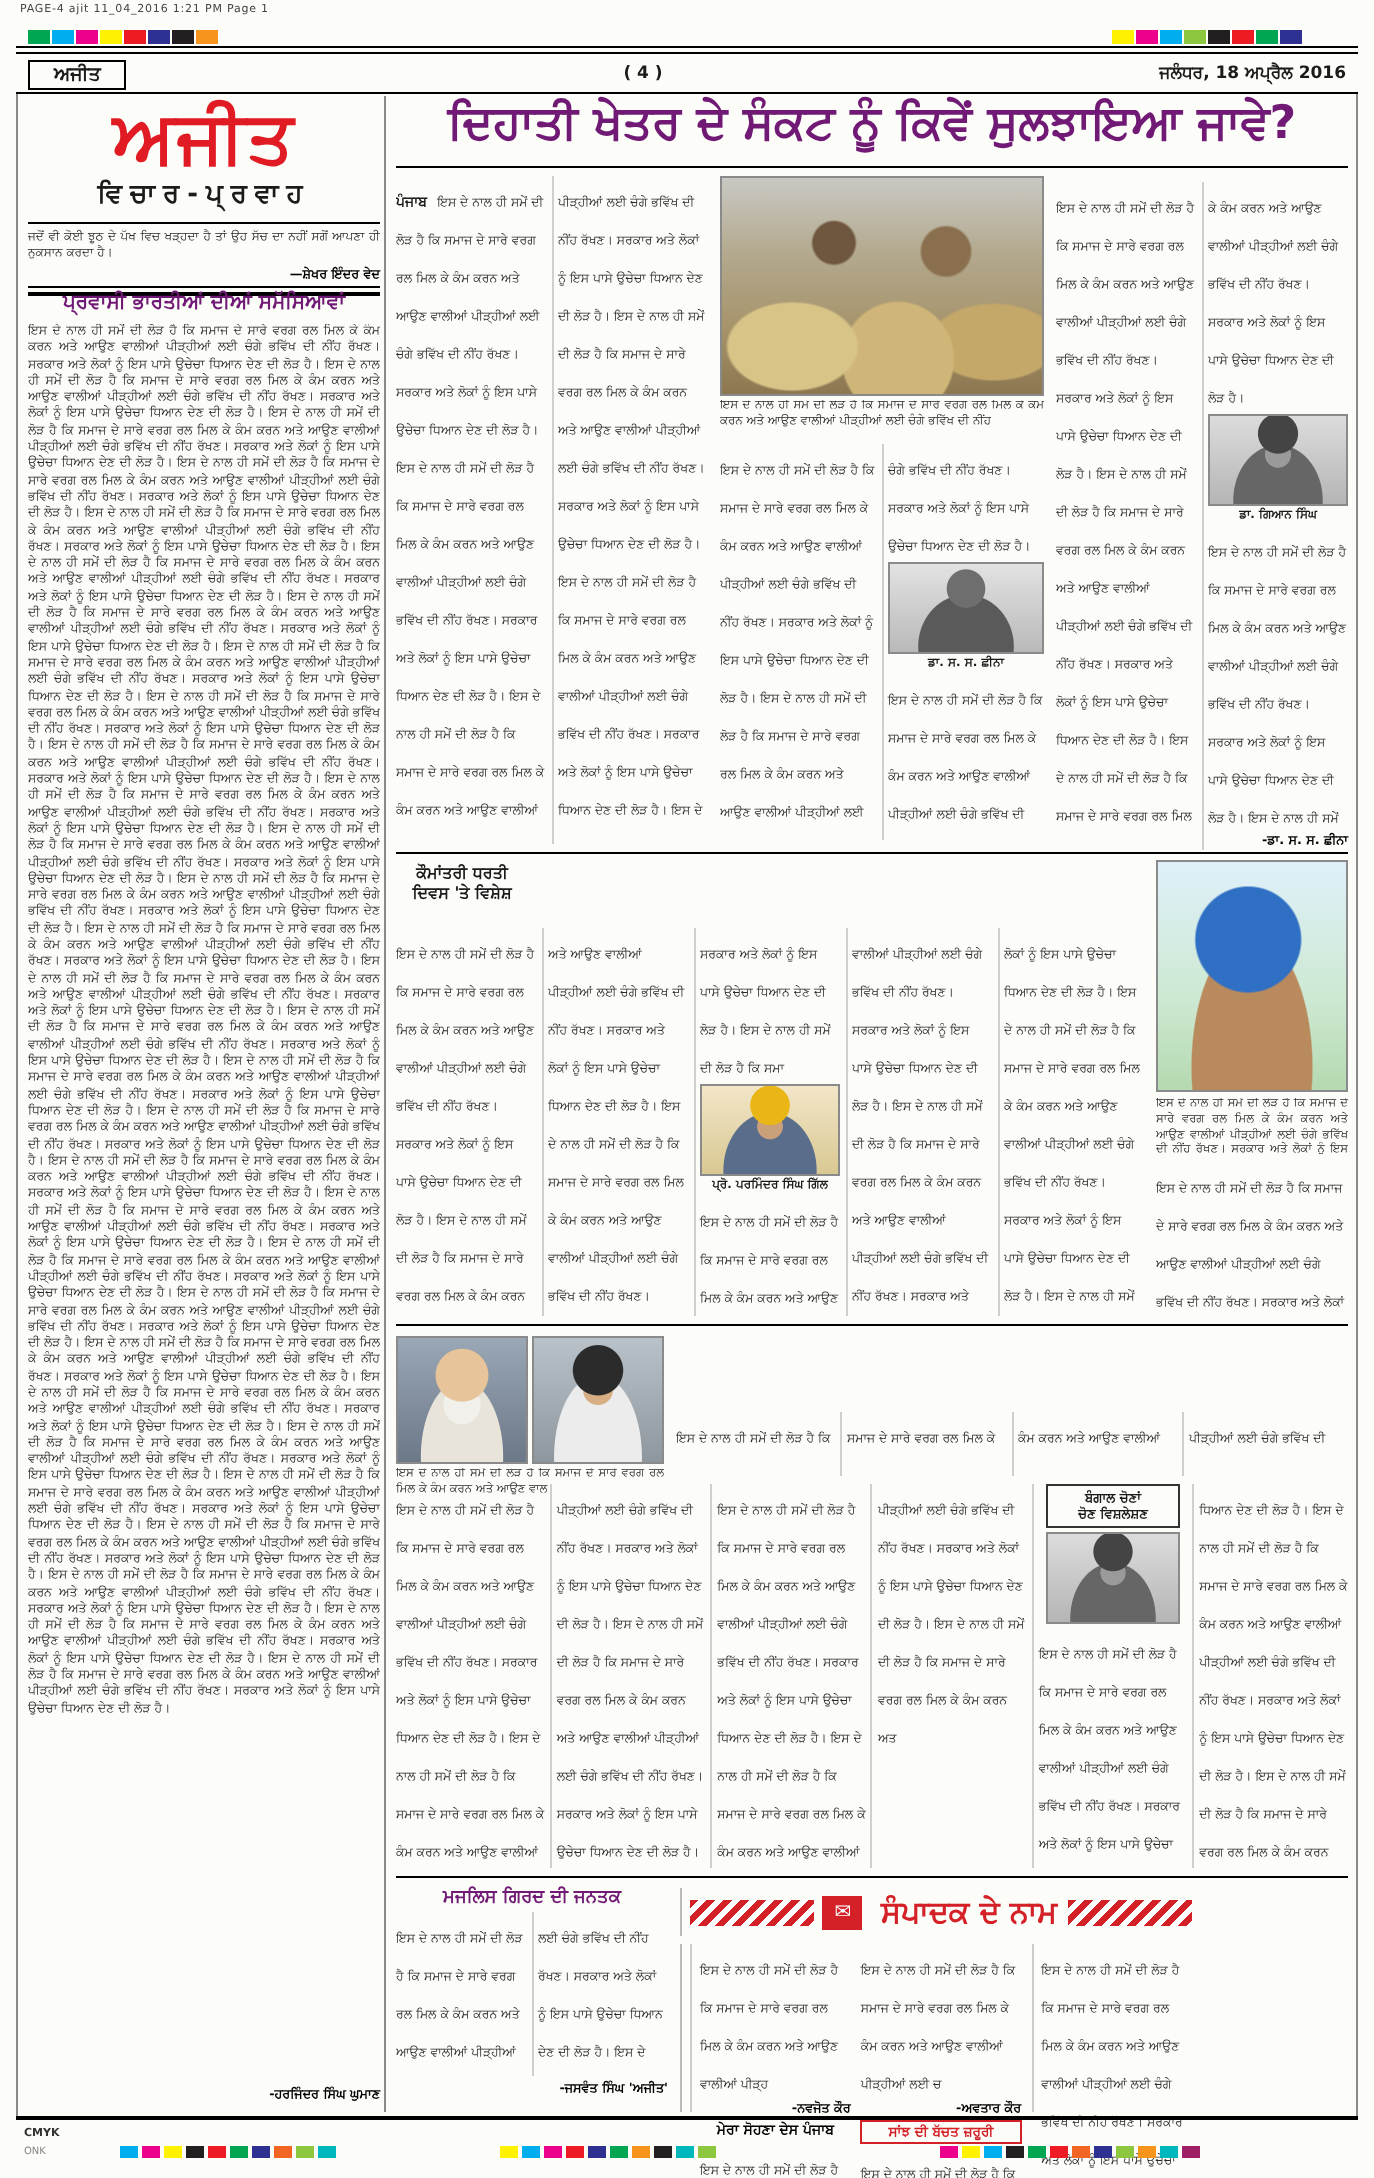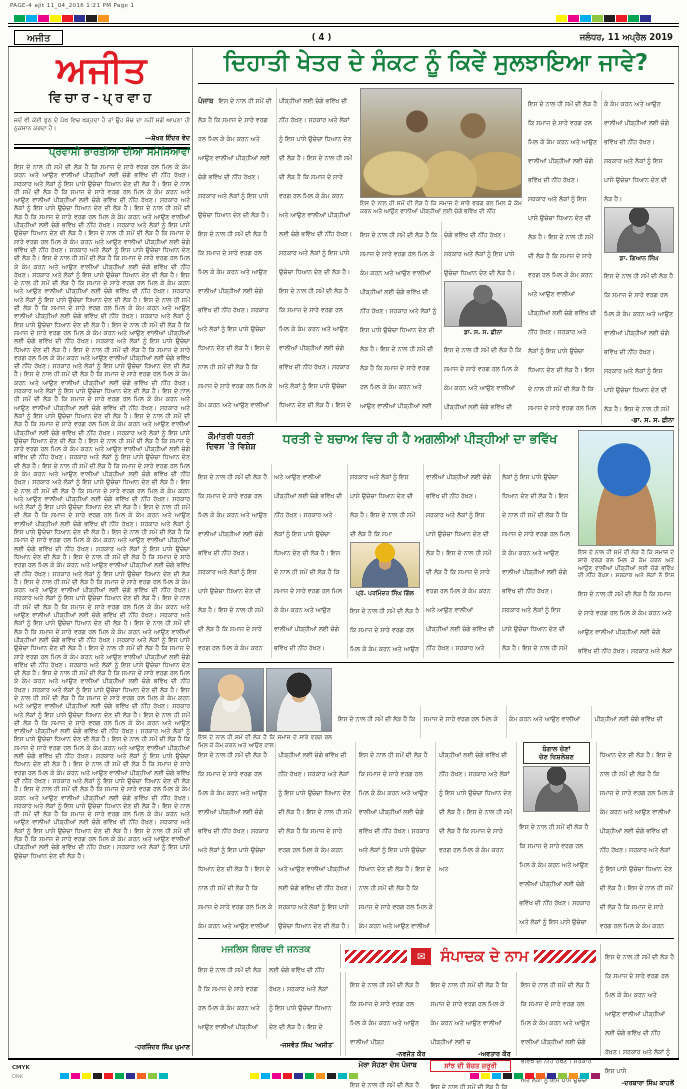--- a/index.html
+++ b/index.html
@@ -19,56 +19,56 @@
 .portrait.turban{background:radial-gradient(circle at 50% 20%,#444 0 20%,transparent 21%),radial-gradient(circle at 50% 44%,#9a9a9a 0 15%,transparent 16%),radial-gradient(ellipse at 50% 96%,#666 0 46%,transparent 47%),linear-gradient(#dcdcdc,#b5b5b5)}
 .columnist-photo{background:radial-gradient(circle at 50% 22%,#e9b517 0 20%,transparent 21%),radial-gradient(circle at 50% 46%,#caa07b 0 15%,transparent 16%),radial-gradient(ellipse at 50% 96%,#5a6e8c 0 48%,transparent 49%),linear-gradient(#f2e6c8,#d9c892)}
 .lead-photo{background:radial-gradient(ellipse at 22% 78%,#d9c488 0 18%,transparent 19%),radial-gradient(ellipse at 55% 84%,#cfb678 0 22%,transparent 23%),radial-gradient(ellipse at 85% 76%,#c4a86a 0 16%,transparent 17%),radial-gradient(circle at 70% 34%,#8a6f4e 0 9%,transparent 10%),radial-gradient(circle at 35% 30%,#6e573e 0 8%,transparent 9%),linear-gradient(180deg,#c9c8c2 0%,#b3a98e 35%,#a6936a 70%,#8c7750 100%)}
 .earth-photo{background:radial-gradient(circle at 48% 34%,#2f6fc4 0 26px,transparent 27px),radial-gradient(circle at 40% 26%,#3c9e4e 0 8px,transparent 9px),radial-gradient(circle at 58% 38%,#49a34f 0 7px,transparent 8px),radial-gradient(ellipse at 50% 90%,#b98a5e 0 45%,transparent 46%),linear-gradient(180deg,#dff0fa 0%,#cde9d2 60%,#b5d9b0 100%)}
 .modi-photo{background:radial-gradient(circle at 50% 30%,#e8c49a 0 24%,transparent 25%),radial-gradient(ellipse at 50% 54%,#f2f0ea 0 20%,transparent 21%),radial-gradient(ellipse at 50% 96%,#e9e4da 0 45%,transparent 46%),linear-gradient(#9aa7b5,#6c7888)}
 .mamata-photo{background:radial-gradient(circle at 50% 26%,#2b2b2b 0 22%,transparent 23%),radial-gradient(circle at 50% 42%,#d8ae85 0 15%,transparent 16%),radial-gradient(ellipse at 50% 96%,#ececec 0 48%,transparent 49%),linear-gradient(#b9c2c9,#8e979e)}
 .swatches i{display:inline-block;width:11px;height:7px;margin-right:1px}
 .swatches.small i{width:9px;height:6px;margin-right:2px}
 .letter-head{border:1px solid #d42027;color:#d42027;font-size:6.8px;font-weight:bold;text-align:center;padding:1px 0;margin:2px 0;break-inside:avoid}
 .letter-head.plain{border:none;color:#000;font-size:7px}
-.headline{font-weight:bold;color:#15803d}
+.headline{font-weight:bold;color:#701a75}
 .kicker-author{break-inside:avoid;margin:2px 4px}
 .kicker-author .box{border:1px solid #333;text-align:center;font-weight:bold;font-size:6.6px;padding:2px 1px;line-height:1.25}
 </style>
 </head>
 <body>
 
 <div class="page">
 
   <div class="abs" style="left:10px;top:2px;font-size:5.5px;color:#444;letter-spacing:.4px">PAGE-4 ajit 11_04_2016 1:21 PM Page 1</div>
 
   <div class="abs swatches" style="left:14px;top:7px"><i style="background: rgb(0, 166, 81);"></i><i style="background: rgb(0, 174, 239);"></i><i style="background: rgb(236, 0, 140);"></i><i style="background: rgb(255, 242, 0);"></i><i style="background: rgb(237, 28, 36);"></i><i style="background: rgb(46, 49, 146);"></i><i style="background: rgb(35, 31, 32);"></i><i style="background: rgb(247, 148, 29);"></i></div>
   <div class="abs swatches" style="left:556px;top:7px"><i style="background: rgb(255, 242, 0);"></i><i style="background: rgb(236, 0, 140);"></i><i style="background: rgb(0, 174, 239);"></i><i style="background: rgb(141, 198, 63);"></i><i style="background: rgb(35, 31, 32);"></i><i style="background: rgb(237, 28, 36);"></i><i style="background: rgb(0, 166, 81);"></i><i style="background: rgb(46, 49, 146);"></i></div>
 
   <div class="abs" style="left:8px;top:23px;width:671px;height:4px;border-top:1px solid #000;border-bottom:1px solid #000"></div>
 
   <div class="abs" style="left:8px;top:29px;width:671px;height:16px;display:flex;align-items:center;justify-content:space-between;padding:0 6px">
     <span style="border:1.5px solid #000;font-size:9.5px;font-weight:bold;padding:0 12px;line-height:13px">ਅਜੀਤ</span>
     <span style="font-size:8.5px;font-weight:bold">( 4 )</span>
-    <span style="font-size:8.5px;font-weight:bold">ਜਲੰਧਰ, 11 ਅਪ੍ਰੈਲ 2019</span>
+    <span style="font-size:8.5px;font-weight:bold">ਜਲੰਧਰ, 18 ਅਪ੍ਰੈਲ 2016</span>
   </div>
   <div class="abs rule" style="left:8px;top:46px;width:671px;height:1px"></div>
 
   <div class="abs vrule" style="left:8px;top:47px;width:1px;height:1011px"></div>
   <div class="abs vrule" style="left:678px;top:47px;width:1px;height:1011px"></div>
 
   <div class="abs" style="left:14px;top:52px;width:176px">
     <div style="font-size:36px;font-weight:bold;color:#e01b24;text-align:center;line-height:1;letter-spacing:1px">ਅਜੀਤ</div>
     <div style="font-size:13px;font-weight:bold;text-align:center;letter-spacing:4px;margin-top:2px;border-bottom:1px solid #000;padding-bottom:6px">ਵਿਚਾਰ-ਪ੍ਰਵਾਹ</div>
     <div class="greek" style="margin-top:3px;font-size:6px">ਜਦੋਂ ਵੀ ਕੋਈ ਝੂਠ ਦੇ ਪੱਖ ਵਿਚ ਖੜ੍ਹਦਾ ਹੈ ਤਾਂ ਉਹ ਸੱਚ ਦਾ ਨਹੀਂ ਸਗੋਂ ਆਪਣਾ ਹੀ ਨੁਕਸਾਨ ਕਰਦਾ ਹੈ।</div>
     <span class="sig">—ਸ਼ੇਖਰ ਇੰਦਰ ਵੇਦ</span>
     <div style="height:5px;border-top:1px solid #000;border-bottom:2px solid #000;margin-top:2px"></div>
   </div>
 
   <div class="abs" style="left:14px;top:146px;width:176px;height:906px">
-    <div class="headline" style="font-size:10px;text-align:right;padding-bottom:3px">ਪ੍ਰਵਾਸੀ ਭਾਰਤੀਆਂ ਦੀਆਂ ਸਮੱਸਿਆਵਾਂ</div>
+    <div class="headline" style="font-size:10px;text-align:center;padding-bottom:3px">ਪ੍ਰਵਾਸੀ ਭਾਰਤੀਆਂ ਦੀਆਂ ਸਮੱਸਿਆਵਾਂ</div>
     <div class="greek" style="height:876px;overflow:hidden;margin-top:2px">ਇਸ ਦੇ ਨਾਲ ਹੀ ਸਮੇਂ ਦੀ ਲੋੜ ਹੈ ਕਿ ਸਮਾਜ ਦੇ ਸਾਰੇ ਵਰਗ ਰਲ ਮਿਲ ਕੇ ਕੰਮ ਕਰਨ ਅਤੇ ਆਉਣ ਵਾਲੀਆਂ ਪੀੜ੍ਹੀਆਂ ਲਈ ਚੰਗੇ ਭਵਿੱਖ ਦੀ ਨੀਂਹ ਰੱਖਣ। ਸਰਕਾਰ ਅਤੇ ਲੋਕਾਂ ਨੂੰ ਇਸ ਪਾਸੇ ਉਚੇਚਾ ਧਿਆਨ ਦੇਣ ਦੀ ਲੋੜ ਹੈ। ਇਸ ਦੇ ਨਾਲ ਹੀ ਸਮੇਂ ਦੀ ਲੋੜ ਹੈ ਕਿ ਸਮਾਜ ਦੇ ਸਾਰੇ ਵਰਗ ਰਲ ਮਿਲ ਕੇ ਕੰਮ ਕਰਨ ਅਤੇ ਆਉਣ ਵਾਲੀਆਂ ਪੀੜ੍ਹੀਆਂ ਲਈ ਚੰਗੇ ਭਵਿੱਖ ਦੀ ਨੀਂਹ ਰੱਖਣ। ਸਰਕਾਰ ਅਤੇ ਲੋਕਾਂ ਨੂੰ ਇਸ ਪਾਸੇ ਉਚੇਚਾ ਧਿਆਨ ਦੇਣ ਦੀ ਲੋੜ ਹੈ। ਇਸ ਦੇ ਨਾਲ ਹੀ ਸਮੇਂ ਦੀ ਲੋੜ ਹੈ ਕਿ ਸਮਾਜ ਦੇ ਸਾਰੇ ਵਰਗ ਰਲ ਮਿਲ ਕੇ ਕੰਮ ਕਰਨ ਅਤੇ ਆਉਣ ਵਾਲੀਆਂ ਪੀੜ੍ਹੀਆਂ ਲਈ ਚੰਗੇ ਭਵਿੱਖ ਦੀ ਨੀਂਹ ਰੱਖਣ। ਸਰਕਾਰ ਅਤੇ ਲੋਕਾਂ ਨੂੰ ਇਸ ਪਾਸੇ ਉਚੇਚਾ ਧਿਆਨ ਦੇਣ ਦੀ ਲੋੜ ਹੈ। ਇਸ ਦੇ ਨਾਲ ਹੀ ਸਮੇਂ ਦੀ ਲੋੜ ਹੈ ਕਿ ਸਮਾਜ ਦੇ ਸਾਰੇ ਵਰਗ ਰਲ ਮਿਲ ਕੇ ਕੰਮ ਕਰਨ ਅਤੇ ਆਉਣ ਵਾਲੀਆਂ ਪੀੜ੍ਹੀਆਂ ਲਈ ਚੰਗੇ ਭਵਿੱਖ ਦੀ ਨੀਂਹ ਰੱਖਣ। ਸਰਕਾਰ ਅਤੇ ਲੋਕਾਂ ਨੂੰ ਇਸ ਪਾਸੇ ਉਚੇਚਾ ਧਿਆਨ ਦੇਣ ਦੀ ਲੋੜ ਹੈ। ਇਸ ਦੇ ਨਾਲ ਹੀ ਸਮੇਂ ਦੀ ਲੋੜ ਹੈ ਕਿ ਸਮਾਜ ਦੇ ਸਾਰੇ ਵਰਗ ਰਲ ਮਿਲ ਕੇ ਕੰਮ ਕਰਨ ਅਤੇ ਆਉਣ ਵਾਲੀਆਂ ਪੀੜ੍ਹੀਆਂ ਲਈ ਚੰਗੇ ਭਵਿੱਖ ਦੀ ਨੀਂਹ ਰੱਖਣ। ਸਰਕਾਰ ਅਤੇ ਲੋਕਾਂ ਨੂੰ ਇਸ ਪਾਸੇ ਉਚੇਚਾ ਧਿਆਨ ਦੇਣ ਦੀ ਲੋੜ ਹੈ। ਇਸ ਦੇ ਨਾਲ ਹੀ ਸਮੇਂ ਦੀ ਲੋੜ ਹੈ ਕਿ ਸਮਾਜ ਦੇ ਸਾਰੇ ਵਰਗ ਰਲ ਮਿਲ ਕੇ ਕੰਮ ਕਰਨ ਅਤੇ ਆਉਣ ਵਾਲੀਆਂ ਪੀੜ੍ਹੀਆਂ ਲਈ ਚੰਗੇ ਭਵਿੱਖ ਦੀ ਨੀਂਹ ਰੱਖਣ। ਸਰਕਾਰ ਅਤੇ ਲੋਕਾਂ ਨੂੰ ਇਸ ਪਾਸੇ ਉਚੇਚਾ ਧਿਆਨ ਦੇਣ ਦੀ ਲੋੜ ਹੈ। ਇਸ ਦੇ ਨਾਲ ਹੀ ਸਮੇਂ ਦੀ ਲੋੜ ਹੈ ਕਿ ਸਮਾਜ ਦੇ ਸਾਰੇ ਵਰਗ ਰਲ ਮਿਲ ਕੇ ਕੰਮ ਕਰਨ ਅਤੇ ਆਉਣ ਵਾਲੀਆਂ ਪੀੜ੍ਹੀਆਂ ਲਈ ਚੰਗੇ ਭਵਿੱਖ ਦੀ ਨੀਂਹ ਰੱਖਣ। ਸਰਕਾਰ ਅਤੇ ਲੋਕਾਂ ਨੂੰ ਇਸ ਪਾਸੇ ਉਚੇਚਾ ਧਿਆਨ ਦੇਣ ਦੀ ਲੋੜ ਹੈ। ਇਸ ਦੇ ਨਾਲ ਹੀ ਸਮੇਂ ਦੀ ਲੋੜ ਹੈ ਕਿ ਸਮਾਜ ਦੇ ਸਾਰੇ ਵਰਗ ਰਲ ਮਿਲ ਕੇ ਕੰਮ ਕਰਨ ਅਤੇ ਆਉਣ ਵਾਲੀਆਂ ਪੀੜ੍ਹੀਆਂ ਲਈ ਚੰਗੇ ਭਵਿੱਖ ਦੀ ਨੀਂਹ ਰੱਖਣ। ਸਰਕਾਰ ਅਤੇ ਲੋਕਾਂ ਨੂੰ ਇਸ ਪਾਸੇ ਉਚੇਚਾ ਧਿਆਨ ਦੇਣ ਦੀ ਲੋੜ ਹੈ। ਇਸ ਦੇ ਨਾਲ ਹੀ ਸਮੇਂ ਦੀ ਲੋੜ ਹੈ ਕਿ ਸਮਾਜ ਦੇ ਸਾਰੇ ਵਰਗ ਰਲ ਮਿਲ ਕੇ ਕੰਮ ਕਰਨ ਅਤੇ ਆਉਣ ਵਾਲੀਆਂ ਪੀੜ੍ਹੀਆਂ ਲਈ ਚੰਗੇ ਭਵਿੱਖ ਦੀ ਨੀਂਹ ਰੱਖਣ। ਸਰਕਾਰ ਅਤੇ ਲੋਕਾਂ ਨੂੰ ਇਸ ਪਾਸੇ ਉਚੇਚਾ ਧਿਆਨ ਦੇਣ ਦੀ ਲੋੜ ਹੈ। ਇਸ ਦੇ ਨਾਲ ਹੀ ਸਮੇਂ ਦੀ ਲੋੜ ਹੈ ਕਿ ਸਮਾਜ ਦੇ ਸਾਰੇ ਵਰਗ ਰਲ ਮਿਲ ਕੇ ਕੰਮ ਕਰਨ ਅਤੇ ਆਉਣ ਵਾਲੀਆਂ ਪੀੜ੍ਹੀਆਂ ਲਈ ਚੰਗੇ ਭਵਿੱਖ ਦੀ ਨੀਂਹ ਰੱਖਣ। ਸਰਕਾਰ ਅਤੇ ਲੋਕਾਂ ਨੂੰ ਇਸ ਪਾਸੇ ਉਚੇਚਾ ਧਿਆਨ ਦੇਣ ਦੀ ਲੋੜ ਹੈ। ਇਸ ਦੇ ਨਾਲ ਹੀ ਸਮੇਂ ਦੀ ਲੋੜ ਹੈ ਕਿ ਸਮਾਜ ਦੇ ਸਾਰੇ ਵਰਗ ਰਲ ਮਿਲ ਕੇ ਕੰਮ ਕਰਨ ਅਤੇ ਆਉਣ ਵਾਲੀਆਂ ਪੀੜ੍ਹੀਆਂ ਲਈ ਚੰਗੇ ਭਵਿੱਖ ਦੀ ਨੀਂਹ ਰੱਖਣ। ਸਰਕਾਰ ਅਤੇ ਲੋਕਾਂ ਨੂੰ ਇਸ ਪਾਸੇ ਉਚੇਚਾ ਧਿਆਨ ਦੇਣ ਦੀ ਲੋੜ ਹੈ। ਇਸ ਦੇ ਨਾਲ ਹੀ ਸਮੇਂ ਦੀ ਲੋੜ ਹੈ ਕਿ ਸਮਾਜ ਦੇ ਸਾਰੇ ਵਰਗ ਰਲ ਮਿਲ ਕੇ ਕੰਮ ਕਰਨ ਅਤੇ ਆਉਣ ਵਾਲੀਆਂ ਪੀੜ੍ਹੀਆਂ ਲਈ ਚੰਗੇ ਭਵਿੱਖ ਦੀ ਨੀਂਹ ਰੱਖਣ। ਸਰਕਾਰ ਅਤੇ ਲੋਕਾਂ ਨੂੰ ਇਸ ਪਾਸੇ ਉਚੇਚਾ ਧਿਆਨ ਦੇਣ ਦੀ ਲੋੜ ਹੈ। ਇਸ ਦੇ ਨਾਲ ਹੀ ਸਮੇਂ ਦੀ ਲੋੜ ਹੈ ਕਿ ਸਮਾਜ ਦੇ ਸਾਰੇ ਵਰਗ ਰਲ ਮਿਲ ਕੇ ਕੰਮ ਕਰਨ ਅਤੇ ਆਉਣ ਵਾਲੀਆਂ ਪੀੜ੍ਹੀਆਂ ਲਈ ਚੰਗੇ ਭਵਿੱਖ ਦੀ ਨੀਂਹ ਰੱਖਣ। ਸਰਕਾਰ ਅਤੇ ਲੋਕਾਂ ਨੂੰ ਇਸ ਪਾਸੇ ਉਚੇਚਾ ਧਿਆਨ ਦੇਣ ਦੀ ਲੋੜ ਹੈ। ਇਸ ਦੇ ਨਾਲ ਹੀ ਸਮੇਂ ਦੀ ਲੋੜ ਹੈ ਕਿ ਸਮਾਜ ਦੇ ਸਾਰੇ ਵਰਗ ਰਲ ਮਿਲ ਕੇ ਕੰਮ ਕਰਨ ਅਤੇ ਆਉਣ ਵਾਲੀਆਂ ਪੀੜ੍ਹੀਆਂ ਲਈ ਚੰਗੇ ਭਵਿੱਖ ਦੀ ਨੀਂਹ ਰੱਖਣ। ਸਰਕਾਰ ਅਤੇ ਲੋਕਾਂ ਨੂੰ ਇਸ ਪਾਸੇ ਉਚੇਚਾ ਧਿਆਨ ਦੇਣ ਦੀ ਲੋੜ ਹੈ। ਇਸ ਦੇ ਨਾਲ ਹੀ ਸਮੇਂ ਦੀ ਲੋੜ ਹੈ ਕਿ ਸਮਾਜ ਦੇ ਸਾਰੇ ਵਰਗ ਰਲ ਮਿਲ ਕੇ ਕੰਮ ਕਰਨ ਅਤੇ ਆਉਣ ਵਾਲੀਆਂ ਪੀੜ੍ਹੀਆਂ ਲਈ ਚੰਗੇ ਭਵਿੱਖ ਦੀ ਨੀਂਹ ਰੱਖਣ। ਸਰਕਾਰ ਅਤੇ ਲੋਕਾਂ ਨੂੰ ਇਸ ਪਾਸੇ ਉਚੇਚਾ ਧਿਆਨ ਦੇਣ ਦੀ ਲੋੜ ਹੈ। ਇਸ ਦੇ ਨਾਲ ਹੀ ਸਮੇਂ ਦੀ ਲੋੜ ਹੈ ਕਿ ਸਮਾਜ ਦੇ ਸਾਰੇ ਵਰਗ ਰਲ ਮਿਲ ਕੇ ਕੰਮ ਕਰਨ ਅਤੇ ਆਉਣ ਵਾਲੀਆਂ ਪੀੜ੍ਹੀਆਂ ਲਈ ਚੰਗੇ ਭਵਿੱਖ ਦੀ ਨੀਂਹ ਰੱਖਣ। ਸਰਕਾਰ ਅਤੇ ਲੋਕਾਂ ਨੂੰ ਇਸ ਪਾਸੇ ਉਚੇਚਾ ਧਿਆਨ ਦੇਣ ਦੀ ਲੋੜ ਹੈ। ਇਸ ਦੇ ਨਾਲ ਹੀ ਸਮੇਂ ਦੀ ਲੋੜ ਹੈ ਕਿ ਸਮਾਜ ਦੇ ਸਾਰੇ ਵਰਗ ਰਲ ਮਿਲ ਕੇ ਕੰਮ ਕਰਨ ਅਤੇ ਆਉਣ ਵਾਲੀਆਂ ਪੀੜ੍ਹੀਆਂ ਲਈ ਚੰਗੇ ਭਵਿੱਖ ਦੀ ਨੀਂਹ ਰੱਖਣ। ਸਰਕਾਰ ਅਤੇ ਲੋਕਾਂ ਨੂੰ ਇਸ ਪਾਸੇ ਉਚੇਚਾ ਧਿਆਨ ਦੇਣ ਦੀ ਲੋੜ ਹੈ। ਇਸ ਦੇ ਨਾਲ ਹੀ ਸਮੇਂ ਦੀ ਲੋੜ ਹੈ ਕਿ ਸਮਾਜ ਦੇ ਸਾਰੇ ਵਰਗ ਰਲ ਮਿਲ ਕੇ ਕੰਮ ਕਰਨ ਅਤੇ ਆਉਣ ਵਾਲੀਆਂ ਪੀੜ੍ਹੀਆਂ ਲਈ ਚੰਗੇ ਭਵਿੱਖ ਦੀ ਨੀਂਹ ਰੱਖਣ। ਸਰਕਾਰ ਅਤੇ ਲੋਕਾਂ ਨੂੰ ਇਸ ਪਾਸੇ ਉਚੇਚਾ ਧਿਆਨ ਦੇਣ ਦੀ ਲੋੜ ਹੈ। ਇਸ ਦੇ ਨਾਲ ਹੀ ਸਮੇਂ ਦੀ ਲੋੜ ਹੈ ਕਿ ਸਮਾਜ ਦੇ ਸਾਰੇ ਵਰਗ ਰਲ ਮਿਲ ਕੇ ਕੰਮ ਕਰਨ ਅਤੇ ਆਉਣ ਵਾਲੀਆਂ ਪੀੜ੍ਹੀਆਂ ਲਈ ਚੰਗੇ ਭਵਿੱਖ ਦੀ ਨੀਂਹ ਰੱਖਣ। ਸਰਕਾਰ ਅਤੇ ਲੋਕਾਂ ਨੂੰ ਇਸ ਪਾਸੇ ਉਚੇਚਾ ਧਿਆਨ ਦੇਣ ਦੀ ਲੋੜ ਹੈ। ਇਸ ਦੇ ਨਾਲ ਹੀ ਸਮੇਂ ਦੀ ਲੋੜ ਹੈ ਕਿ ਸਮਾਜ ਦੇ ਸਾਰੇ ਵਰਗ ਰਲ ਮਿਲ ਕੇ ਕੰਮ ਕਰਨ ਅਤੇ ਆਉਣ ਵਾਲੀਆਂ ਪੀੜ੍ਹੀਆਂ ਲਈ ਚੰਗੇ ਭਵਿੱਖ ਦੀ ਨੀਂਹ ਰੱਖਣ। ਸਰਕਾਰ ਅਤੇ ਲੋਕਾਂ ਨੂੰ ਇਸ ਪਾਸੇ ਉਚੇਚਾ ਧਿਆਨ ਦੇਣ ਦੀ ਲੋੜ ਹੈ। ਇਸ ਦੇ ਨਾਲ ਹੀ ਸਮੇਂ ਦੀ ਲੋੜ ਹੈ ਕਿ ਸਮਾਜ ਦੇ ਸਾਰੇ ਵਰਗ ਰਲ ਮਿਲ ਕੇ ਕੰਮ ਕਰਨ ਅਤੇ ਆਉਣ ਵਾਲੀਆਂ ਪੀੜ੍ਹੀਆਂ ਲਈ ਚੰਗੇ ਭਵਿੱਖ ਦੀ ਨੀਂਹ ਰੱਖਣ। ਸਰਕਾਰ ਅਤੇ ਲੋਕਾਂ ਨੂੰ ਇਸ ਪਾਸੇ ਉਚੇਚਾ ਧਿਆਨ ਦੇਣ ਦੀ ਲੋੜ ਹੈ। ਇਸ ਦੇ ਨਾਲ ਹੀ ਸਮੇਂ ਦੀ ਲੋੜ ਹੈ ਕਿ ਸਮਾਜ ਦੇ ਸਾਰੇ ਵਰਗ ਰਲ ਮਿਲ ਕੇ ਕੰਮ ਕਰਨ ਅਤੇ ਆਉਣ ਵਾਲੀਆਂ ਪੀੜ੍ਹੀਆਂ ਲਈ ਚੰਗੇ ਭਵਿੱਖ ਦੀ ਨੀਂਹ ਰੱਖਣ। ਸਰਕਾਰ ਅਤੇ ਲੋਕਾਂ ਨੂੰ ਇਸ ਪਾਸੇ ਉਚੇਚਾ ਧਿਆਨ ਦੇਣ ਦੀ ਲੋੜ ਹੈ। ਇਸ ਦੇ ਨਾਲ ਹੀ ਸਮੇਂ ਦੀ ਲੋੜ ਹੈ ਕਿ ਸਮਾਜ ਦੇ ਸਾਰੇ ਵਰਗ ਰਲ ਮਿਲ ਕੇ ਕੰਮ ਕਰਨ ਅਤੇ ਆਉਣ ਵਾਲੀਆਂ ਪੀੜ੍ਹੀਆਂ ਲਈ ਚੰਗੇ ਭਵਿੱਖ ਦੀ ਨੀਂਹ ਰੱਖਣ। ਸਰਕਾਰ ਅਤੇ ਲੋਕਾਂ ਨੂੰ ਇਸ ਪਾਸੇ ਉਚੇਚਾ ਧਿਆਨ ਦੇਣ ਦੀ ਲੋੜ ਹੈ। ਇਸ ਦੇ ਨਾਲ ਹੀ ਸਮੇਂ ਦੀ ਲੋੜ ਹੈ ਕਿ ਸਮਾਜ ਦੇ ਸਾਰੇ ਵਰਗ ਰਲ ਮਿਲ ਕੇ ਕੰਮ ਕਰਨ ਅਤੇ ਆਉਣ ਵਾਲੀਆਂ ਪੀੜ੍ਹੀਆਂ ਲਈ ਚੰਗੇ ਭਵਿੱਖ ਦੀ ਨੀਂਹ ਰੱਖਣ। ਸਰਕਾਰ ਅਤੇ ਲੋਕਾਂ ਨੂੰ ਇਸ ਪਾਸੇ ਉਚੇਚਾ ਧਿਆਨ ਦੇਣ ਦੀ ਲੋੜ ਹੈ। ਇਸ ਦੇ ਨਾਲ ਹੀ ਸਮੇਂ ਦੀ ਲੋੜ ਹੈ ਕਿ ਸਮਾਜ ਦੇ ਸਾਰੇ ਵਰਗ ਰਲ ਮਿਲ ਕੇ ਕੰਮ ਕਰਨ ਅਤੇ ਆਉਣ ਵਾਲੀਆਂ ਪੀੜ੍ਹੀਆਂ ਲਈ ਚੰਗੇ ਭਵਿੱਖ ਦੀ ਨੀਂਹ ਰੱਖਣ। ਸਰਕਾਰ ਅਤੇ ਲੋਕਾਂ ਨੂੰ ਇਸ ਪਾਸੇ ਉਚੇਚਾ ਧਿਆਨ ਦੇਣ ਦੀ ਲੋੜ ਹੈ। ਇਸ ਦੇ ਨਾਲ ਹੀ ਸਮੇਂ ਦੀ ਲੋੜ ਹੈ ਕਿ ਸਮਾਜ ਦੇ ਸਾਰੇ ਵਰਗ ਰਲ ਮਿਲ ਕੇ ਕੰਮ ਕਰਨ ਅਤੇ ਆਉਣ ਵਾਲੀਆਂ ਪੀੜ੍ਹੀਆਂ ਲਈ ਚੰਗੇ ਭਵਿੱਖ ਦੀ ਨੀਂਹ ਰੱਖਣ। ਸਰਕਾਰ ਅਤੇ ਲੋਕਾਂ ਨੂੰ ਇਸ ਪਾਸੇ ਉਚੇਚਾ ਧਿਆਨ ਦੇਣ ਦੀ ਲੋੜ ਹੈ। ਇਸ ਦੇ ਨਾਲ ਹੀ ਸਮੇਂ ਦੀ ਲੋੜ ਹੈ ਕਿ ਸਮਾਜ ਦੇ ਸਾਰੇ ਵਰਗ ਰਲ ਮਿਲ ਕੇ ਕੰਮ ਕਰਨ ਅਤੇ ਆਉਣ ਵਾਲੀਆਂ ਪੀੜ੍ਹੀਆਂ ਲਈ ਚੰਗੇ ਭਵਿੱਖ ਦੀ ਨੀਂਹ ਰੱਖਣ। ਸਰਕਾਰ ਅਤੇ ਲੋਕਾਂ ਨੂੰ ਇਸ ਪਾਸੇ ਉਚੇਚਾ ਧਿਆਨ ਦੇਣ ਦੀ ਲੋੜ ਹੈ। ਇਸ ਦੇ ਨਾਲ ਹੀ ਸਮੇਂ ਦੀ ਲੋੜ ਹੈ ਕਿ ਸਮਾਜ ਦੇ ਸਾਰੇ ਵਰਗ ਰਲ ਮਿਲ ਕੇ ਕੰਮ ਕਰਨ ਅਤੇ ਆਉਣ ਵਾਲੀਆਂ ਪੀੜ੍ਹੀਆਂ ਲਈ ਚੰਗੇ ਭਵਿੱਖ ਦੀ ਨੀਂਹ ਰੱਖਣ। ਸਰਕਾਰ ਅਤੇ ਲੋਕਾਂ ਨੂੰ ਇਸ ਪਾਸੇ ਉਚੇਚਾ ਧਿਆਨ ਦੇਣ ਦੀ ਲੋੜ ਹੈ। ਇਸ ਦੇ ਨਾਲ ਹੀ ਸਮੇਂ ਦੀ ਲੋੜ ਹੈ ਕਿ ਸਮਾਜ ਦੇ ਸਾਰੇ ਵਰਗ ਰਲ ਮਿਲ ਕੇ ਕੰਮ ਕਰਨ ਅਤੇ ਆਉਣ ਵਾਲੀਆਂ ਪੀੜ੍ਹੀਆਂ ਲਈ ਚੰਗੇ ਭਵਿੱਖ ਦੀ ਨੀਂਹ ਰੱਖਣ। ਸਰਕਾਰ ਅਤੇ ਲੋਕਾਂ ਨੂੰ ਇਸ ਪਾਸੇ ਉਚੇਚਾ ਧਿਆਨ ਦੇਣ ਦੀ ਲੋੜ ਹੈ। ਇਸ ਦੇ ਨਾਲ ਹੀ ਸਮੇਂ ਦੀ ਲੋੜ ਹੈ ਕਿ ਸਮਾਜ ਦੇ ਸਾਰੇ ਵਰਗ ਰਲ ਮਿਲ ਕੇ ਕੰਮ ਕਰਨ ਅਤੇ ਆਉਣ ਵਾਲੀਆਂ ਪੀੜ੍ਹੀਆਂ ਲਈ ਚੰਗੇ ਭਵਿੱਖ ਦੀ ਨੀਂਹ ਰੱਖਣ। ਸਰਕਾਰ ਅਤੇ ਲੋਕਾਂ ਨੂੰ ਇਸ ਪਾਸੇ ਉਚੇਚਾ ਧਿਆਨ ਦੇਣ ਦੀ ਲੋੜ ਹੈ। </div>
     <span class="sig abs" style="right:0;bottom:0;background:#fcfcf9;padding-left:6px">-ਹਰਜਿੰਦਰ ਸਿੰਘ ਘੁਮਾਣ</span>
   </div>
 
   <div class="abs vrule" style="left:192px;top:48px;width:1px;height:1008px"></div>
 
   <div class="abs headline" style="left:198px;top:48px;width:476px;font-size:23px;text-align:center;line-height:1.25">ਦਿਹਾਤੀ ਖੇਤਰ ਦੇ ਸੰਕਟ ਨੂੰ ਕਿਵੇਂ ਸੁਲਝਾਇਆ ਜਾਵੇ?</div>
   <div class="abs rule" style="left:198px;top:83px;width:476px;height:1px"></div>
 
   <div class="abs" style="left:198px;top:88px;width:156px;height:334px">
@@ -102,21 +102,20 @@
     </div>
     <span class="sig abs" style="right:0;bottom:0;background:#fcfcf9;padding-left:6px">-ਡਾ. ਸ. ਸ. ਛੀਨਾ</span>
   </div>
 
   <div class="abs rule" style="left:198px;top:426px;width:476px;height:1px"></div>
 
   <div class="abs" style="left:198px;top:432px;width:66px;text-align:center;font-weight:bold;font-size:8px;line-height:1.3">
     <div>ਕੌਮਾਂਤਰੀ ਧਰਤੀ</div>
     <div>ਦਿਵਸ 'ਤੇ ਵਿਸ਼ੇਸ਼</div>
   </div>
-  <div class="abs headline" style="left:268px;top:431px;width:304px;font-size:12.5px;text-align:center;line-height:1.2">ਧਰਤੀ ਦੇ ਬਚਾਅ ਵਿਚ ਹੀ ਹੈ ਅਗਲੀਆਂ ਪੀੜ੍ਹੀਆਂ ਦਾ ਭਵਿੱਖ</div>
   <div class="abs photo earth-photo" style="left:578px;top:430px;width:96px;height:116px"></div>
   <div class="abs greek" style="left:578px;top:549px;width:96px;height:28px;overflow:hidden;font-size:5.8px">ਇਸ ਦੇ ਨਾਲ ਹੀ ਸਮੇਂ ਦੀ ਲੋੜ ਹੈ ਕਿ ਸਮਾਜ ਦੇ ਸਾਰੇ ਵਰਗ ਰਲ ਮਿਲ ਕੇ ਕੰਮ ਕਰਨ ਅਤੇ ਆਉਣ ਵਾਲੀਆਂ ਪੀੜ੍ਹੀਆਂ ਲਈ ਚੰਗੇ ਭਵਿੱਖ ਦੀ ਨੀਂਹ ਰੱਖਣ। ਸਰਕਾਰ ਅਤੇ ਲੋਕਾਂ ਨੂੰ ਇਸ ਪਾਸੇ ਉਚੇਚਾ ਧਿ</div>
 
   <div class="abs" style="left:198px;top:464px;width:374px;height:194px">
     <div class="flow" style="columns:5">
       <span class="greek">ਇਸ ਦੇ ਨਾਲ ਹੀ ਸਮੇਂ ਦੀ ਲੋੜ ਹੈ ਕਿ ਸਮਾਜ ਦੇ ਸਾਰੇ ਵਰਗ ਰਲ ਮਿਲ ਕੇ ਕੰਮ ਕਰਨ ਅਤੇ ਆਉਣ ਵਾਲੀਆਂ ਪੀੜ੍ਹੀਆਂ ਲਈ ਚੰਗੇ ਭਵਿੱਖ ਦੀ ਨੀਂਹ ਰੱਖਣ। ਸਰਕਾਰ ਅਤੇ ਲੋਕਾਂ ਨੂੰ ਇਸ ਪਾਸੇ ਉਚੇਚਾ ਧਿਆਨ ਦੇਣ ਦੀ ਲੋੜ ਹੈ। ਇਸ ਦੇ ਨਾਲ ਹੀ ਸਮੇਂ ਦੀ ਲੋੜ ਹੈ ਕਿ ਸਮਾਜ ਦੇ ਸਾਰੇ ਵਰਗ ਰਲ ਮਿਲ ਕੇ ਕੰਮ ਕਰਨ ਅਤੇ ਆਉਣ ਵਾਲੀਆਂ ਪੀੜ੍ਹੀਆਂ ਲਈ ਚੰਗੇ ਭਵਿੱਖ ਦੀ ਨੀਂਹ ਰੱਖਣ। ਸਰਕਾਰ ਅਤੇ ਲੋਕਾਂ ਨੂੰ ਇਸ ਪਾਸੇ ਉਚੇਚਾ ਧਿਆਨ ਦੇਣ ਦੀ ਲੋੜ ਹੈ। ਇਸ ਦੇ ਨਾਲ ਹੀ ਸਮੇਂ ਦੀ ਲੋੜ ਹੈ ਕਿ ਸਮਾਜ ਦੇ ਸਾਰੇ ਵਰਗ ਰਲ ਮਿਲ ਕੇ ਕੰਮ ਕਰਨ ਅਤੇ ਆਉਣ ਵਾਲੀਆਂ ਪੀੜ੍ਹੀਆਂ ਲਈ ਚੰਗੇ ਭਵਿੱਖ ਦੀ ਨੀਂਹ ਰੱਖਣ। ਸਰਕਾਰ ਅਤੇ ਲੋਕਾਂ ਨੂੰ ਇਸ ਪਾਸੇ ਉਚੇਚਾ ਧਿਆਨ ਦੇਣ ਦੀ ਲੋੜ ਹੈ। ਇਸ ਦੇ ਨਾਲ ਹੀ ਸਮੇਂ ਦੀ ਲੋੜ ਹੈ ਕਿ ਸਮਾ</span>
       <div class="author-box">
         <div class="photo columnist-photo" style="width:100%;height:46px"></div>
         <div class="cap">ਪ੍ਰੋ. ਪਰਮਿੰਦਰ ਸਿੰਘ ਗਿੱਲ</div>
       </div>
@@ -184,27 +183,20 @@
       <div class="letter-head">ਸਾਂਝ ਦੀ ਬੱਚਤ ਜ਼ਰੂਰੀ</div>
       <span class="greek">ਇਸ ਦੇ ਨਾਲ ਹੀ ਸਮੇਂ ਦੀ ਲੋੜ ਹੈ ਕਿ ਸਮਾਜ ਦੇ ਸਾਰੇ ਵਰਗ ਰਲ ਮਿਲ ਕੇ ਕੰਮ ਕਰਨ ਅਤੇ ਆਉਣ ਵਾਲੀਆਂ ਪੀੜ੍ਹੀਆਂ ਲਈ ਚੰਗੇ ਭਵਿੱਖ ਦੀ ਨੀਂਹ ਰੱਖਣ। ਸਰਕਾਰ ਅਤੇ ਲੋਕਾਂ ਨੂੰ ਇਸ ਪਾਸੇ ਉਚੇਚਾ ਧਿ</span>
       
     </div>
     <div class="letter-col" style="width:33%;border-left:1px solid #ccc;padding-left:4px">
       <span class="greek">ਇਸ ਦੇ ਨਾਲ ਹੀ ਸਮੇਂ ਦੀ ਲੋੜ ਹੈ ਕਿ ਸਮਾਜ ਦੇ ਸਾਰੇ ਵਰਗ ਰਲ ਮਿਲ ਕੇ ਕੰਮ ਕਰਨ ਅਤੇ ਆਉਣ ਵਾਲੀਆਂ ਪੀੜ੍ਹੀਆਂ ਲਈ ਚੰਗੇ ਭਵਿੱਖ ਦੀ ਨੀਂਹ ਰੱਖਣ। ਸਰਕਾਰ ਅਤੇ ਲੋਕਾਂ ਨੂੰ ਇਸ ਪਾਸੇ ਉਚੇਚਾ ਧਿਆਨ ਦੇਣ ਦੀ ਲੋੜ ਹੈ। ਇਸ ਦੇ ਨਾਲ ਹੀ ਸਮੇਂ</span>
       
     </div>
   </div>
 
-  <div class="letter-col abs" style="left:600px;top:944px;width:74px;height:112px;border-left:1px solid #bbb;padding-left:4px">
-    <span class="greek">ਇਸ ਦੇ ਨਾਲ ਹੀ ਸਮੇਂ ਦੀ ਲੋੜ ਹੈ ਕਿ ਸਮਾਜ ਦੇ ਸਾਰੇ ਵਰਗ ਰਲ ਮਿਲ ਕੇ ਕੰਮ ਕਰਨ ਅਤੇ ਆਉਣ ਵਾਲੀਆਂ ਪੀੜ੍ਹੀਆਂ ਲਈ ਚੰਗੇ ਭਵਿੱਖ ਦੀ ਨੀਂਹ ਰੱਖਣ। ਸਰਕਾਰ ਅਤੇ ਲੋਕਾਂ ਨੂੰ ਇਸ ਪਾਸੇ </span>
-    <span class="sig">-ਦਰਬਾਰਾ ਸਿੰਘ ਕਾਹਲੋਂ</span>
-    
-    
-    
-  </div>
 
   <div class="abs rule" style="left:8px;top:1058px;width:671px;height:2px"></div>
   <div class="abs" style="left:12px;top:1064px;font-size:5.5px;font-weight:bold;color:#333">CMYK</div>
   <div class="abs" style="left:12px;top:1073px;font-size:5px;color:#888">ONK</div>
   <div class="abs swatches small" style="left:60px;top:1064px"><i style="background: rgb(0, 174, 239);"></i><i style="background: rgb(236, 0, 140);"></i><i style="background: rgb(255, 242, 0);"></i><i style="background: rgb(35, 31, 32);"></i><i style="background: rgb(237, 28, 36);"></i><i style="background: rgb(0, 166, 81);"></i><i style="background: rgb(46, 49, 146);"></i><i style="background: rgb(242, 101, 34);"></i><i style="background: rgb(141, 198, 63);"></i><i style="background: rgb(0, 183, 189);"></i></div>
   <div class="abs swatches small" style="left:250px;top:1064px"><i style="background: rgb(255, 242, 0);"></i><i style="background: rgb(0, 174, 239);"></i><i style="background: rgb(236, 0, 140);"></i><i style="background: rgb(237, 28, 36);"></i><i style="background: rgb(46, 49, 146);"></i><i style="background: rgb(0, 166, 81);"></i><i style="background: rgb(247, 148, 29);"></i><i style="background: rgb(35, 31, 32);"></i><i style="background: rgb(0, 183, 189);"></i><i style="background: rgb(141, 198, 63);"></i></div>
   <div class="abs swatches small" style="left:470px;top:1064px"><i style="background: rgb(236, 0, 140);"></i><i style="background: rgb(255, 242, 0);"></i><i style="background: rgb(0, 174, 239);"></i><i style="background: rgb(35, 31, 32);"></i><i style="background: rgb(0, 166, 81);"></i><i style="background: rgb(237, 28, 36);"></i><i style="background: rgb(242, 101, 34);"></i><i style="background: rgb(46, 49, 146);"></i><i style="background: rgb(141, 198, 63);"></i><i style="background: rgb(247, 148, 29);"></i><i style="background: rgb(0, 183, 189);"></i><i style="background: rgb(158, 31, 99);"></i></div>
 
 </div>
 

